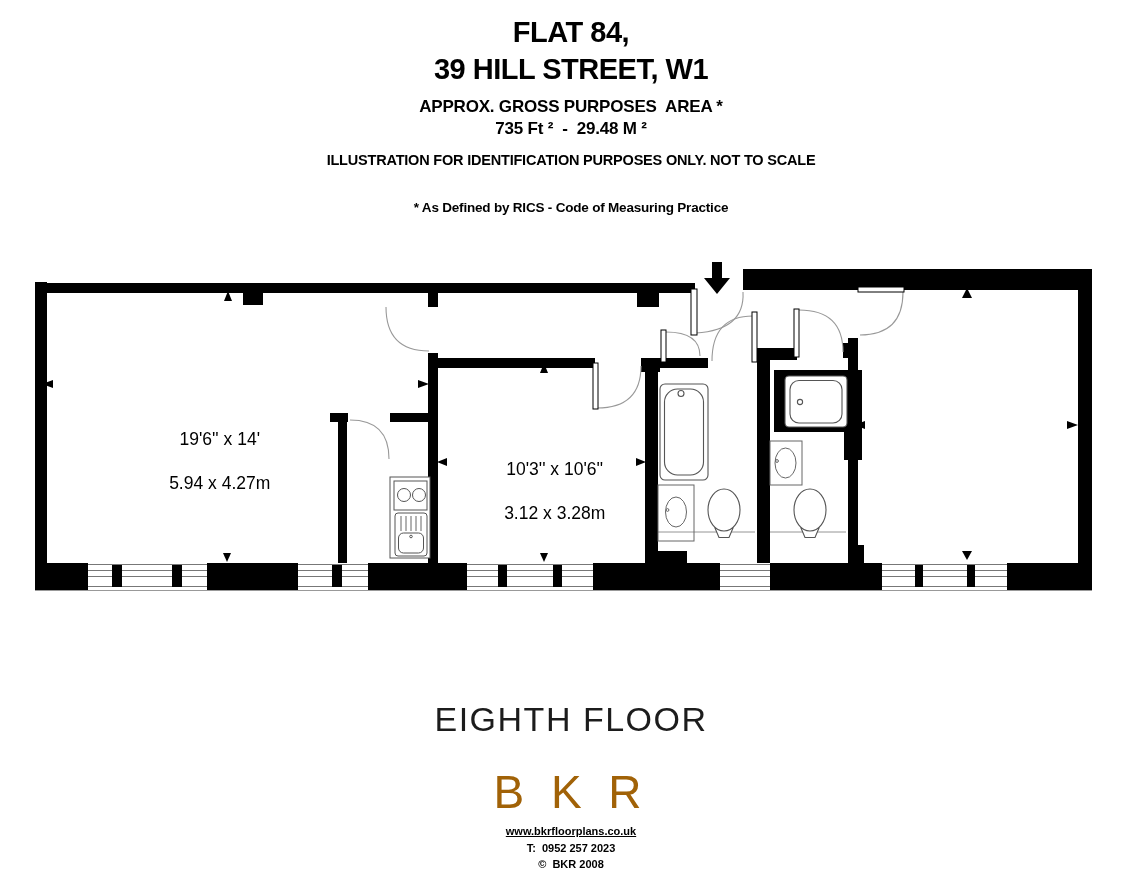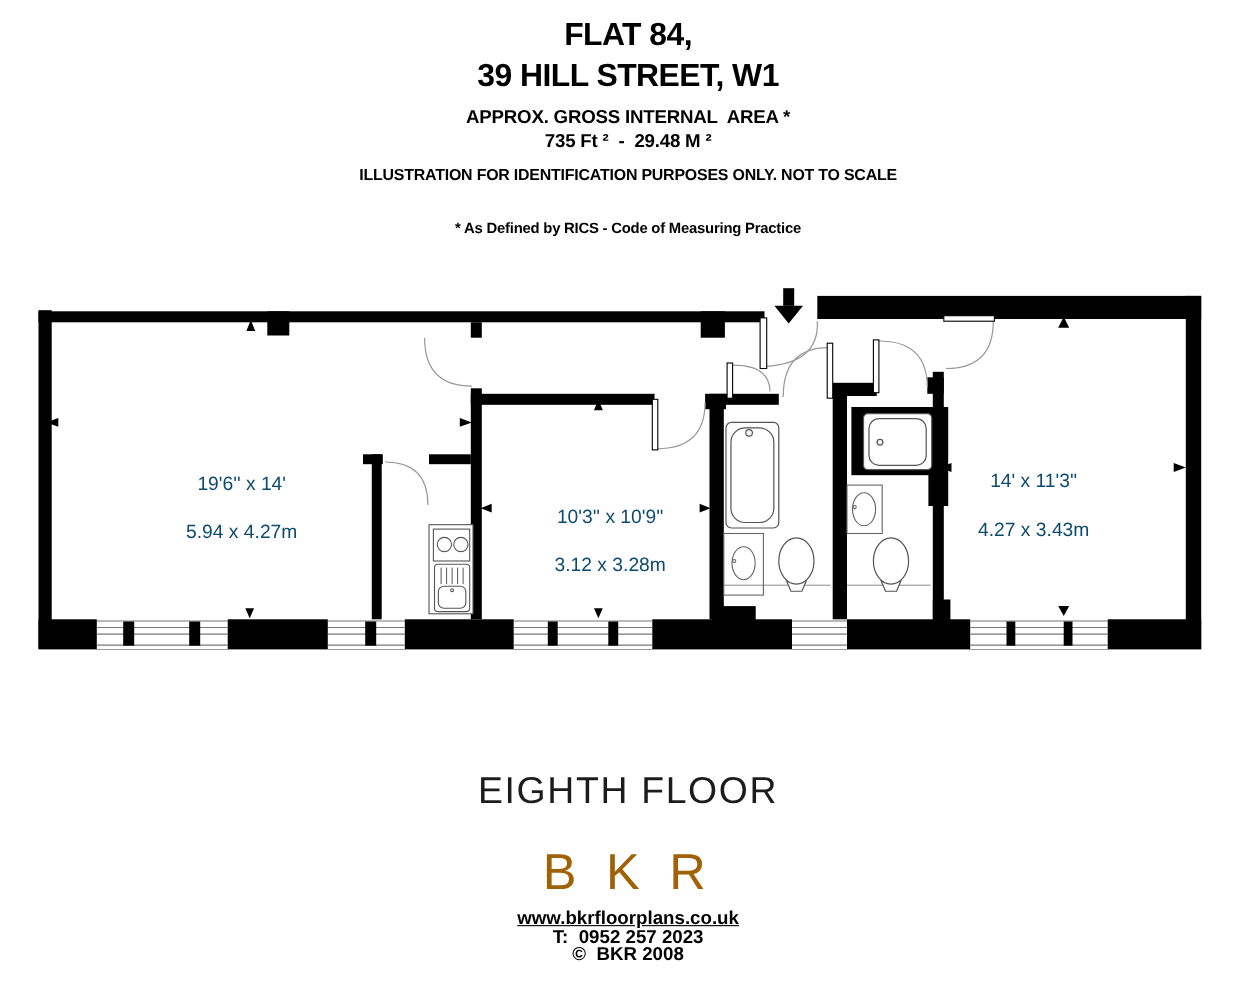--- a/index.html
+++ b/index.html
@@ -5,34 +5,34 @@
   html,body{margin:0;padding:0;background:#fff;}
   .page{position:relative;width:1142px;height:893px;background:#fff;overflow:hidden;
         font-family:"Liberation Sans","DejaVu Sans",sans-serif;color:#000;}
   .ctext{position:absolute;left:0;width:1142px;text-align:center;white-space:pre-wrap;}
   .title{font-size:29px;font-weight:bold;letter-spacing:-0.5px;}
   .subtitle{font-size:17px;font-weight:bold;letter-spacing:-0.2px;}
   .note1{font-size:14.5px;font-weight:bold;letter-spacing:-0.2px;}
   .note2{font-size:13.5px;font-weight:bold;letter-spacing:-0.2px;margin-top:28px;}
   .floor-label{font-size:34px;font-weight:400;letter-spacing:1.5px;color:#1c1c1c;}
   .bkr-logo{font-size:46px;font-weight:400;letter-spacing:7px;}
-  .footer-small{font-size:17px;font-weight:bold;}
+  .footer-small{font-size:11px;font-weight:bold;}
   .footer-small.web{text-decoration:underline;}
   .plan-svg{position:absolute;left:0;top:0;}
   .room-label{position:absolute;text-align:center;font-size:17.5px;line-height:22px;
-              color:#0c4a6e;white-space:pre-wrap;}
+              color:#000000;white-space:pre-wrap;}
 </style>
 </head>
 <body>
 
 <div class="page">
 
   <div class="ctext title" style="top:16px">FLAT 84,</div>
   <div class="ctext title" style="top:53px">39 HILL STREET, W1</div>
-  <div class="ctext subtitle" style="top:97px">APPROX. GROSS INTERNAL  AREA *</div>
+  <div class="ctext subtitle" style="top:97px">APPROX. GROSS PURPOSES  AREA *</div>
   <div class="ctext subtitle" style="top:119px">735 Ft ²  -  29.48 M ²</div>
   <div class="ctext note1" style="top:152px">ILLUSTRATION FOR IDENTIFICATION PURPOSES ONLY. NOT TO SCALE</div>
   <div class="ctext note2" style="top:172px">* As Defined by RICS - Code of Measuring Practice</div>
 
   <svg class="plan-svg" width="1142" height="893" viewBox="0 0 1142 893">
 
     <g fill="#000">
       <rect x="35" y="282" width="12" height="308"></rect>
       <rect x="35" y="283" width="660" height="10"></rect>
       <rect x="243" y="283" width="20" height="22"></rect>
@@ -199,26 +199,22 @@
       <rect x="712" y="262" width="10" height="16"></rect>
       <polygon points="704,278 730,278 717,294"></polygon>
     </g>
   </svg>
 
   <div class="room-label" style="left:60px;top:406px;width:300px">
     <span>19'6'' x 14'</span><br>
     <span>5.94 x 4.27m</span>
   </div>
   <div class="room-label" style="left:435px;top:436px;width:220px">
-    <span>10'3'' x 10'9''</span><br>
+    <span>10'3'' x 10'6''</span><br>
     <span>3.12 x 3.28m</span>
-  </div>
-  <div class="room-label" style="left:820px;top:404px;width:220px">
-    <span>14' x 11'3''</span><br>
-    <span>4.27 x 3.43m</span>
   </div>
 
   <div class="ctext floor-label" style="top:700px">EIGHTH FLOOR</div>
   <div class="ctext bkr-logo" id="bkr-logo" style="top: 765px; color: #a16207;">B K R</div>
   <div class="ctext footer-small web" style="top:825px">www.bkrfloorplans.co.uk</div>
   <div class="ctext footer-small" style="top:842px">T:  0952 257 2023</div>
   <div class="ctext footer-small" style="top:858px">©  BKR 2008</div>
 
 </div>
 

